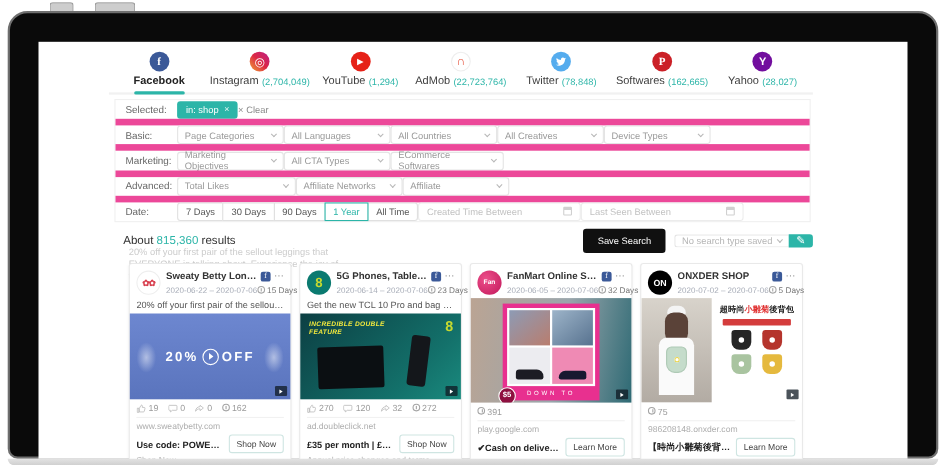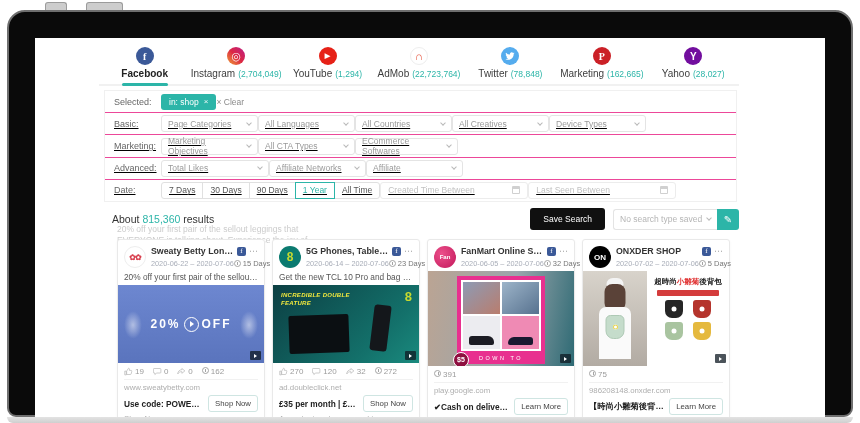--- a/index.html
+++ b/index.html
@@ -28,42 +28,42 @@
   .ic-pin { background:#cb2027; } .ic-pin::before { content:"P"; font-family:"Liberation Serif",serif; }
   .ic-yh { background:#720e9e; } .ic-yh::before { content:"Y"; }
   .tlabel-row { display:flex; align-items:center; gap:3px; }
   .tlabel { font-size:10px; color:#3d3d3d; }
   .tab.active .tlabel { font-weight:bold; color:#222; }
   .tcount { font-size:8.5px; color:#2cb5a8; }
 
   
   .filterbox { position:absolute; left:69px; top:52px; width:633px; height:112px; border:1px solid #f0f0f0; display:flex; flex-direction:column; background:#fff; }
   .frow { flex:1; display:flex; align-items:center; padding-left:9px; }
-  .frow + .frow { border-top:1px solid #ec4899;text-decoration:underline; }
+  .frow + .frow { border-top:6px solid #ec4899; }
   .flabel { width:47px; font-size:9px; color:#666; flex:none; }
   .dd { width:97px; height:17px; border:1px solid #e4e4e4; border-radius:3px; display:flex; align-items:center; justify-content:space-between; padding:0 6px; font-size:8.5px; color:#9a9a9a; background:#fff; cursor:pointer; }
   .chev { width:4px; height:4px; border-right:1px solid #b9b9b9; border-bottom:1px solid #b9b9b9; transform:rotate(45deg); margin-top:-2px; flex:none; }
   .chip { background:#2cb5a8; color:#fff; font-size:8.5px; border-radius:3px; padding:3px 8px; display:flex; align-items:center; gap:5px; cursor:pointer; }
   .chip .x { font-size:8px; opacity:.9; }
   .clear { font-size:8.5px; color:#8a8a8a; cursor:pointer; }
   .seg { display:flex; }
   .seg .sopt { height:17px; padding:0 7px; border:1px solid #e0e0e0; margin-left:-1px; font-size:8.5px; color:#555; display:flex; align-items:center; background:#fff; cursor:pointer; }
   .seg .sopt:first-child { border-radius:3px 0 0 3px; margin-left:0; }
   .seg .sopt:last-child { border-radius:0 3px 3px 0; }
   .seg .sopt.active { border-color:#2cb5a8; color:#2cb5a8; z-index:1; }
   .dinput { width:148px; height:17px; border:1px solid #ececec; border-radius:3px; display:flex; align-items:center; justify-content:space-between; padding:0 7px; font-size:8.5px; color:#c2c2c2; background:#fff; cursor:pointer; }
   .cal { width:8px; height:8px; border:1px solid #d0d0d0; border-top-width:3px; border-radius:1px; flex:none; }
 
   
   .resultsbar { position:absolute; left:77px; top:170px; width:627px; display:flex; align-items:center; }
   .rtext { font-size:10.5px; color:#333; }
   .rtext .num { color:#2cb5a8; }
   .rctrl { margin-left:auto; display:flex; align-items:center; gap:8px; }
   .savebtn { background:#101010; color:#fff; font-size:8.5px; padding:6px 13px; border-radius:3px; cursor:pointer; }
-  .savedbox { display:flex; height:21px; cursor:pointer; }
+  .savedbox { display:flex; height:21px; cursor:pointer;align-items:center; }
   .savedtxt { width:104px; border:1px solid #e4e4e4; border-right:none; border-radius:3px 0 0 3px; font-size:8.5px; color:#b5b5b5; display:flex; align-items:center; justify-content:space-between; padding:0 6px; background:#fff; }
   .pencil { width:22px; background:#2cb5a8; border-radius:0 3px 3px 0; color:#fff; display:flex; align-items:center; justify-content:center; font-size:10px; }
   .sortbox { width:110px; height:21px; border:1px solid #e4e4e4; border-radius:3px; font-size:8.5px; color:#7f7f7f; display:flex; align-items:center; justify-content:space-between; padding:0 8px; background:#fff; cursor:pointer; }
 
   
   .ghost { position:absolute; left:82px; top:186px; width:196px; font-size:8.5px; line-height:11px; color:#ccc; z-index:1; }
 
   
   .cards { position:absolute; left:82px; top:201px; display:flex; gap:7px; z-index:2; }
   .card { width:148px; background:#fff; border:1px solid #e9e9e9; border-radius:3px; box-shadow:0 1px 3px rgba(0,0,0,.04); }
@@ -185,21 +185,21 @@
               </svg>
             </span>
           <span class="tlabel-row">
               <span class="tlabel">Twitter</span>
               <span class="tcount">(78,848)</span>
             </span>
         </div>
         <div class="tab">
           <span class="ticon ic-pin"></span>
           <span class="tlabel-row">
-              <span class="tlabel">Marketing</span>
+              <span class="tlabel">Softwares</span>
               <span class="tcount">(162,665)</span>
             </span>
         </div>
         <div class="tab">
           <span class="ticon ic-yh"></span>
           <span class="tlabel-row">
               <span class="tlabel">Yahoo</span>
               <span class="tcount">(28,027)</span>
             </span>
         </div>

